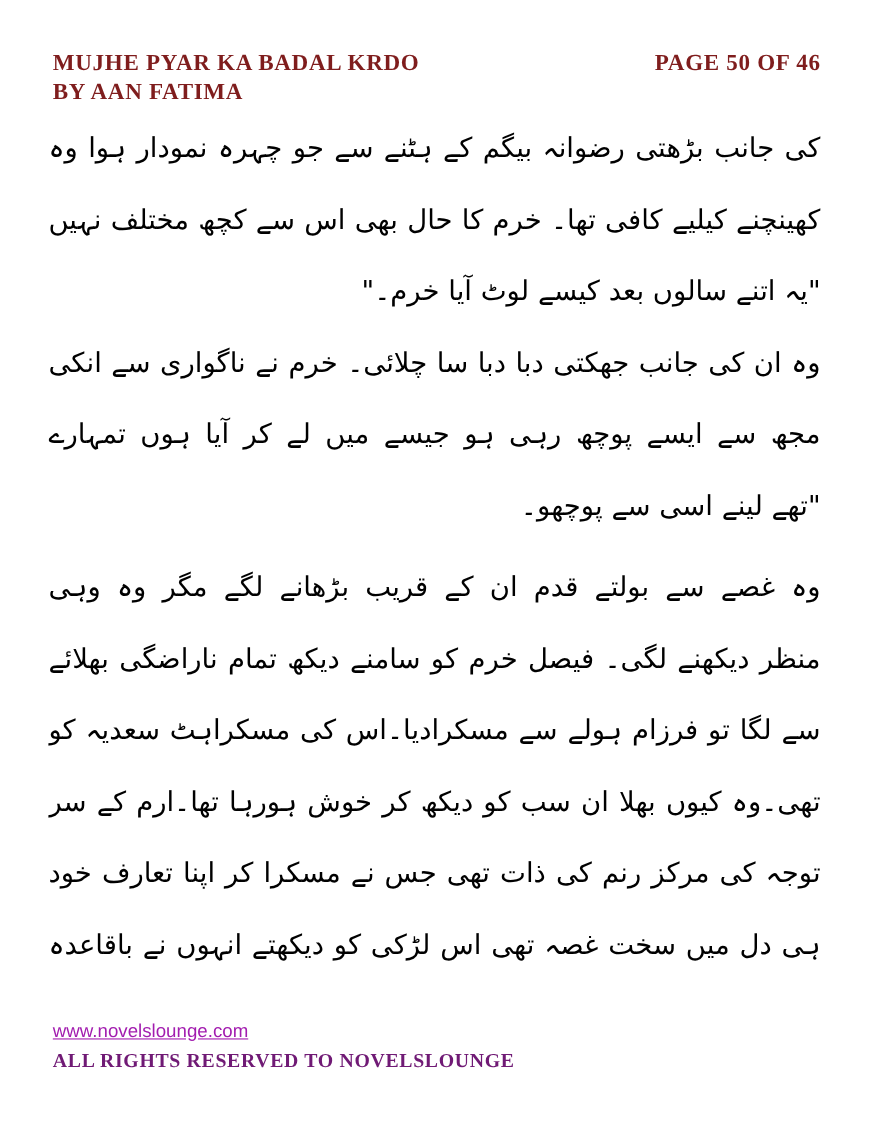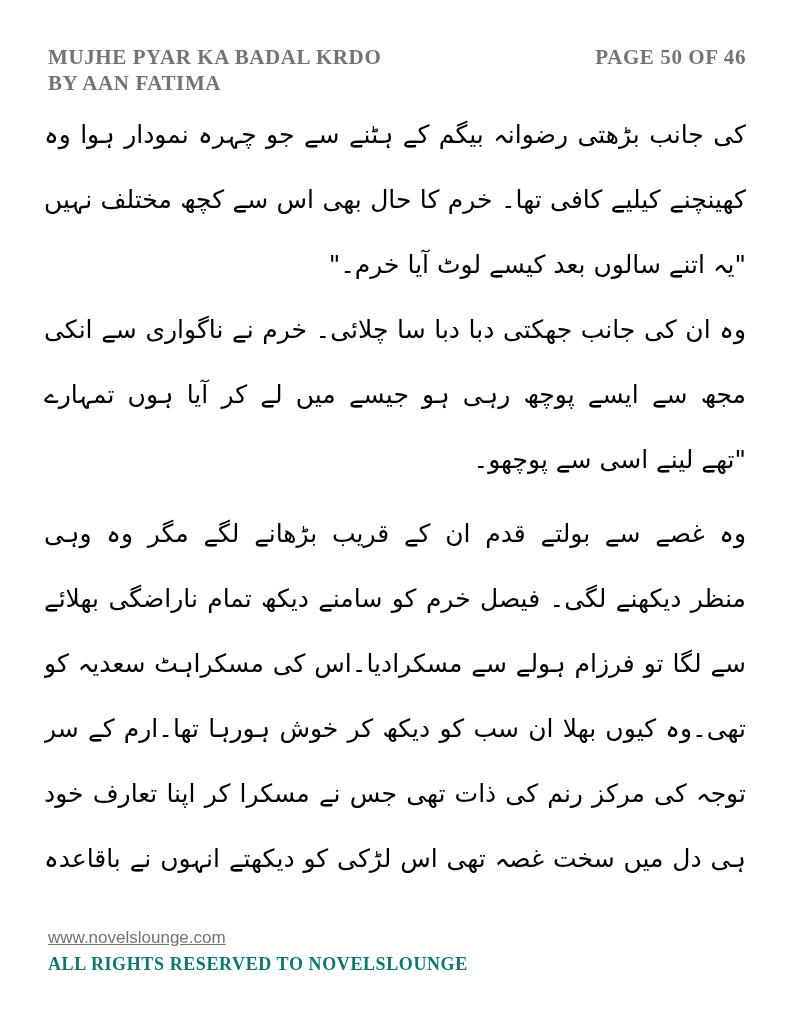--- a/index.html
+++ b/index.html
@@ -16,21 +16,21 @@
   .header {
     display: flex;
     justify-content: space-between;
     align-items: flex-start;
     padding: 44px 46px 0 48px;
   }
   .title-block { display: flex; flex-direction: column; }
   .hdr-text {
     font-family: "Liberation Serif", serif;
     font-weight: bold;
-    color: #737373;
+    color: #7f1d1d;
     font-size: 21px;
     line-height: 26px;
     letter-spacing: 0.6px;
     white-space: nowrap;
   }
   
   .story {
     direction: rtl;
     padding: 6px 46px 0 44px;
   }
@@ -51,32 +51,32 @@
     position: absolute;
     left: 48px;
     bottom: 48px;
     display: flex;
     flex-direction: column;
   }
   .site-link {
     font-family: "Liberation Sans", sans-serif;
     font-size: 17px;
     line-height: 21px;
-    color: #737373;
+    color: #a21caf;
     text-decoration: underline;
     cursor: pointer;
     align-self: flex-start;
   }
   .rights {
     font-family: "Liberation Serif", serif;
     font-weight: bold;
     font-size: 18px;
     line-height: 24px;
     letter-spacing: 0.6px;
-    color: #0f766e;
+    color: #701a75;
     margin-top: 4px;
     white-space: nowrap;
   }
 </style>
 </head>
 <body>
 
 <div class="page">
 
   <div class="header">

